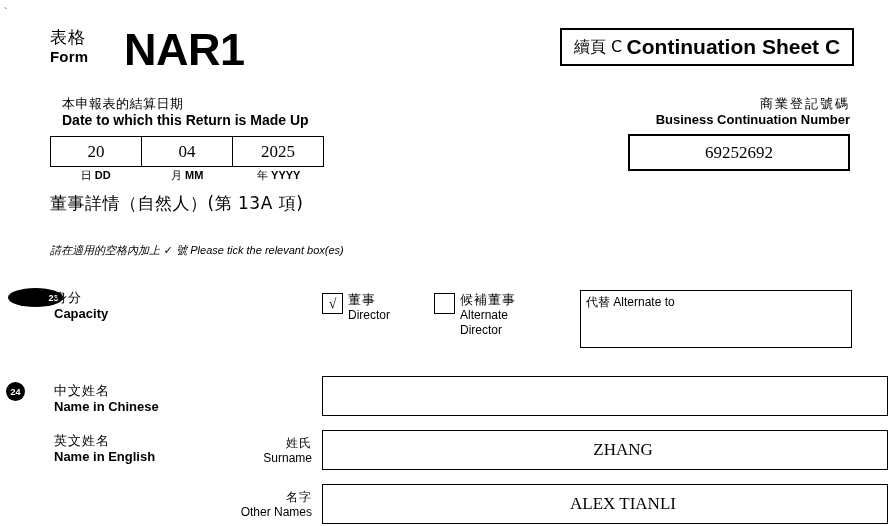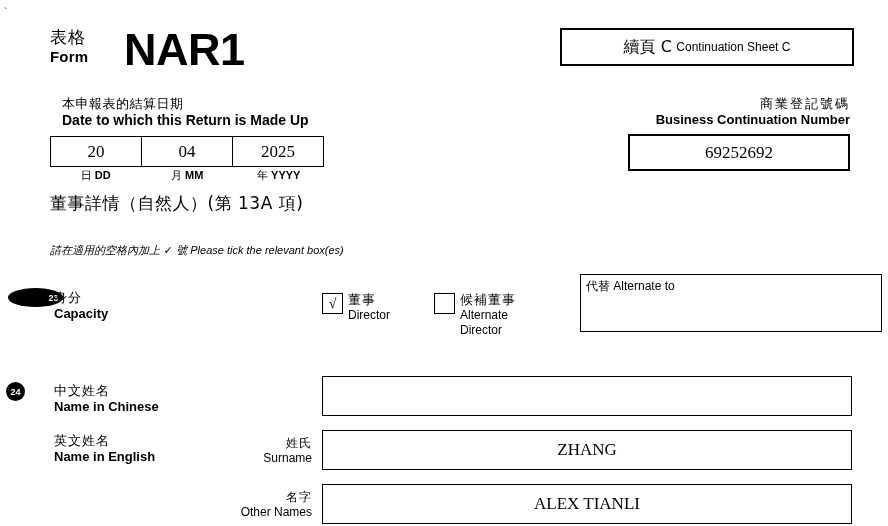--- a/index.html
+++ b/index.html
@@ -47,22 +47,22 @@
   }
   .sheet-box {
     left: 560px; top: 28px;
     width: 290px; height: 34px;
     border: 2px solid #000;
     display: flex;
     align-items: center;
     justify-content: center;
   }
   .sheet-box .txt {
-    font-size: 12px;
-    font-weight: normal;
+    font-size: 21px;
+    font-weight: bold;
   }
   .sheet-box .cn {
     font-family: "DejaVu Sans", sans-serif;
     font-weight: normal;
     font-size: 16px;
   }
 
   
   .ret-title {
     left: 50px; top: 96px;
@@ -202,24 +202,23 @@
   .chk-text .cn {
     font-size: 13px;
     font-family: "DejaVu Sans", sans-serif;
     letter-spacing: 1px;
   }
   .chk-text .en { font-size: 12px; }
   .txt-director { left: 348px; top: 292px; }
   .txt-alt { left: 460px; top: 292px; }
 
   .alt-box {
-    left: 580px; top: 274px;
+    left: 580px; top: 290px;
     width: 270px; height: 56px;
     border: 1.5px solid #000;
-    padding-left: 30px;
   }
   .alt-box-label {
     position: absolute;
     left: 5px; top: 3px;
     font-size: 12px;
   }
   .alt-box-label .cn {
     font-family: "DejaVu Sans", sans-serif;
     font-size: 12px;
   }
@@ -228,20 +227,21 @@
   .name-cn-label { left: 54px; top: 383px; }
   .name-en-label { left: 54px; top: 433px; }
 
   .field-box {
     border: 1.5px solid #000;
     display: flex;
     align-items: center;
     justify-content: center;
     font-family: "Liberation Serif", serif;
     font-size: 17px;
+    padding-left: 36px;
   }
   .box-chinese {
     left: 322px; top: 376px;
     width: 528px; height: 38px;
   }
   .box-surname {
     left: 322px; top: 430px;
     width: 528px; height: 38px;
   }
   .box-other {

